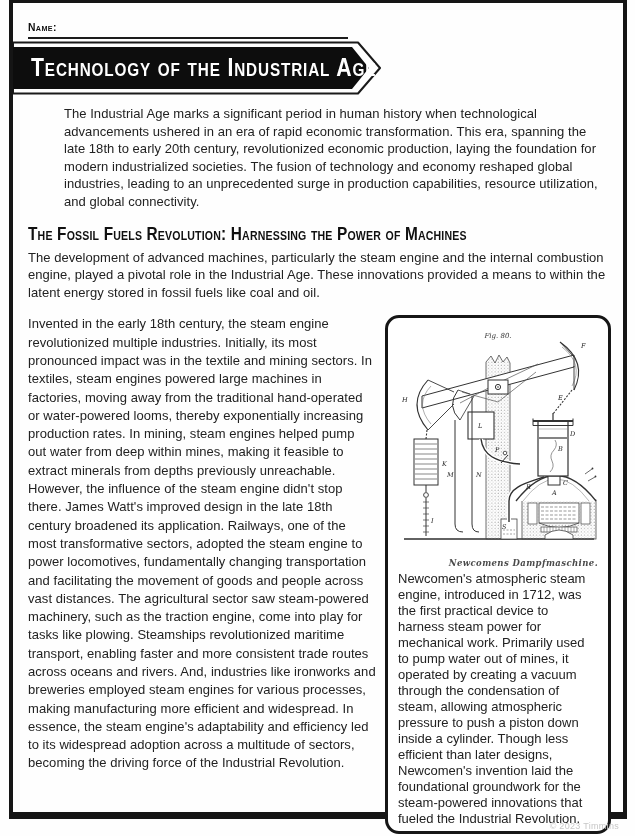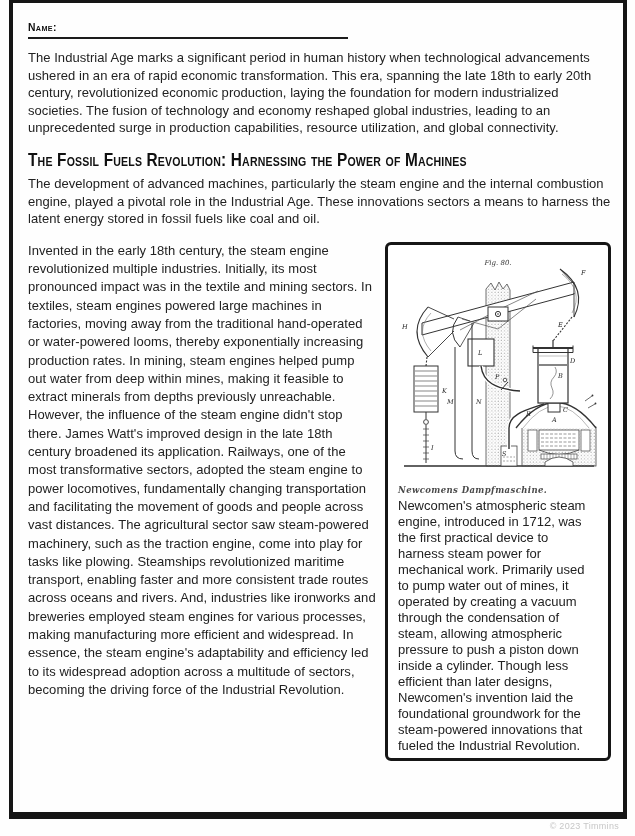--- a/index.html
+++ b/index.html
@@ -30,38 +30,38 @@
   .banner { position:relative; width:378px; height:54px; margin:2px 0 0 -15px; }
   .banner svg { position:absolute; left:0; top:0; }
   .banner-text {
     position:absolute; left:18px; top:50%;
     transform:translateY(-53%) scaleX(0.85); transform-origin:left center;
     color:#ffffff; font-variant:small-caps; font-weight:bold; font-size:25px;
     letter-spacing:1px; white-space:nowrap;
   }
 
   .body-text { font-size:13px; line-height:17.6px; letter-spacing:0.05px; color:#222; margin:0; }
-  .intro { margin-top:10px; }
+  .intro { margin-top:10px;margin-left:36px; }
   .section-heading {
     margin:13px 0 0; font-size:17.5px; font-weight:bold; font-variant:small-caps;
     letter-spacing:0.2px; color:#101010; white-space:nowrap;
     transform:scaleX(0.88); transform-origin:left center;
   }
   .section-intro { margin-top:4px; }
 
   
   .columns { display:flex; gap:9px; margin-top:14px; align-items:flex-start; }
   .col-text { flex:1; font-size:13px; line-height:18.3px; letter-spacing:0.05px; color:#222; margin:0; }
   .figure-box {
-    width:226px; flex:none; border:3px solid #161616; border-radius:6px;
+    width:226px; flex:none; border:3px solid #161616; border-radius:14px;
     padding:8px 10px 4px; background:#fff;
   }
   .diagram { display:block; margin:0 auto; }
   .plate-caption {
-    text-align:left; font-family:"DejaVu Serif", serif; font-weight:bold; font-style:italic;
+    text-align:right; font-family:"DejaVu Serif", serif; font-weight:bold; font-style:italic;
     font-size:8.5px; color:#4a4a4a; letter-spacing:0.4px; margin-top:2px;
   }
   .figure-title { font-size:12.6px; font-weight:bold; letter-spacing:0.1px; margin-top:5px; color:#111; }
   .figure-desc { font-size:13px; line-height:16px; margin-top:3px; color:#222; }
 
   .copyright {
     position:absolute; right:16px; top:821px; font-size:9px; color:#c7c7c7; letter-spacing:0.3px;
   }
 
   .dlabel { font:italic 6.5px "DejaVu Serif", serif; fill:#222; }
@@ -74,25 +74,32 @@
   <div class="frame"></div>
 
   <div class="content">
 
     <div class="header-row">
       <div class="field name">
         <span class="field-label">Name:</span>
       </div>
     </div>
 
+    <div class="banner">
+      <svg width="378" height="54" viewBox="0 0 378 54">
+        <path d="M0,1.5 L345,1.5 L367,27 L345,52.5 L0,52.5 Z" fill="none" stroke="#1a1a1a" stroke-width="2" stroke-linejoin="round"></path>
+        <path d="M0,6 L339,6 L356,27 L339,48 L0,48 Z" fill="#0d0d0d"></path>
+      </svg>
+      <div class="banner-text">Technology of the Industrial Age</div>
+    </div>
 
     <p class="body-text intro">The Industrial Age marks a significant period in human history when technological advancements ushered in an era of rapid economic transformation. This era, spanning the late 18th to early 20th century, revolutionized economic production, laying the foundation for modern industrialized societies. The fusion of technology and economy reshaped global industries, leading to an unprecedented surge in production capabilities, resource utilization, and global connectivity.</p>
 
     <div class="section-heading">The Fossil Fuels Revolution: Harnessing the Power of Machines</div>
-    <p class="body-text section-intro">The development of advanced machines, particularly the steam engine and the internal combustion engine, played a pivotal role in the Industrial Age. These innovations sectors a means to harness the latent energy stored in fossil fuels like coal and oil.</p>
+    <p class="body-text section-intro">The development of advanced machines, particularly the steam engine and the internal combustion engine, played a pivotal role in the Industrial Age. These innovations provided a means to within the latent energy stored in fossil fuels like coal and oil.</p>
 
     <div class="columns">
       <p class="col-text">Invented in the early 18th century, the steam engine revolutionized multiple industries. Initially, its most pronounced impact was in the textile and mining sectors. In textiles, steam engines powered large machines in factories, moving away from the traditional hand-operated or water-powered looms, thereby exponentially increasing production rates. In mining, steam engines helped pump out water from deep within mines, making it feasible to extract minerals from depths previously unreachable. However, the influence of the steam engine didn't stop there. James Watt's improved design in the late 18th century broadened its application. Railways, one of the most transformative sectors, adopted the steam engine to power locomotives, fundamentally changing transportation and facilitating the movement of goods and people across vast distances. The agricultural sector saw steam-powered machinery, such as the traction engine, come into play for tasks like plowing. Steamships revolutionized maritime transport, enabling faster and more consistent trade routes across oceans and rivers. And, industries like ironworks and breweries employed steam engines for various processes, making manufacturing more efficient and widespread. In essence, the steam engine's adaptability and efficiency led to its widespread adoption across a multitude of sectors, becoming the driving force of the Industrial Revolution.</p>
 
       <div class="figure-box">
         <svg class="diagram" width="200" height="230" viewBox="0 0 200 230">
           <defs>
             <pattern id="stip" width="3.2" height="3.2" patternUnits="userSpaceOnUse">
               <circle cx="1" cy="1" r="0.55" fill="#8f8f8f"></circle>
               <circle cx="2.4" cy="2.4" r="0.4" fill="#ababab"></circle>

